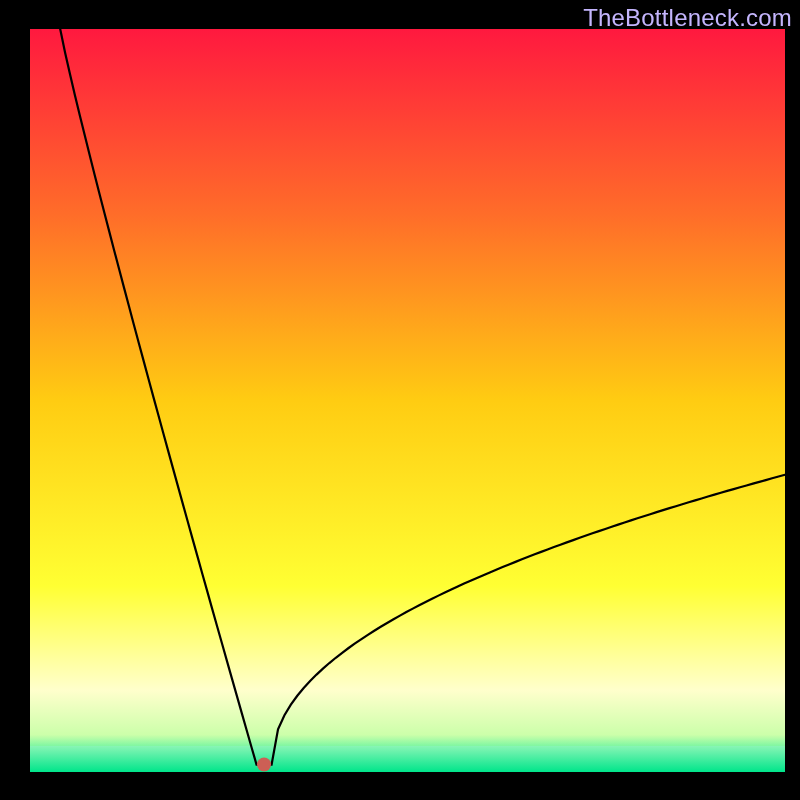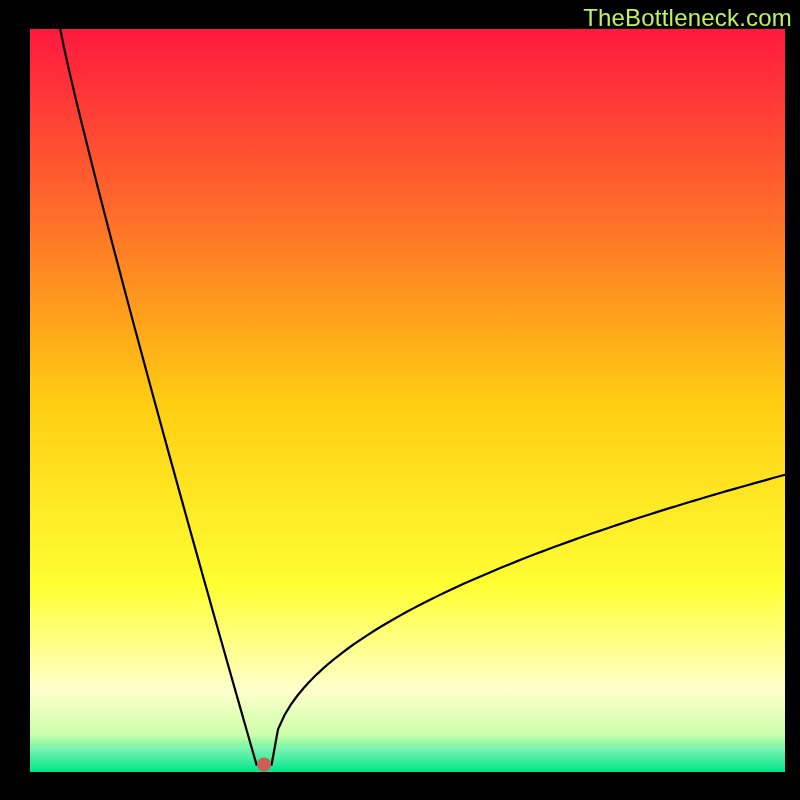--- a/index.html
+++ b/index.html
@@ -16,21 +16,21 @@
     top: 0; left: 0;
     width: 800px;
     height: 800px;
   }
   .watermark {
     position: absolute;
     top: 4px;
     right: 8px;
     font-size: 24px;
     font-weight: 400;
-    color: #bef264;
+    color: #c4b5fd;
     letter-spacing: 0.2px;
   }
   svg { display: block; }
 </style>
 </head>
 <body>
 
 <div class="canvas">
   <svg id="chart-svg" width="800" height="800" viewBox="0 0 800 800">
     <defs>

